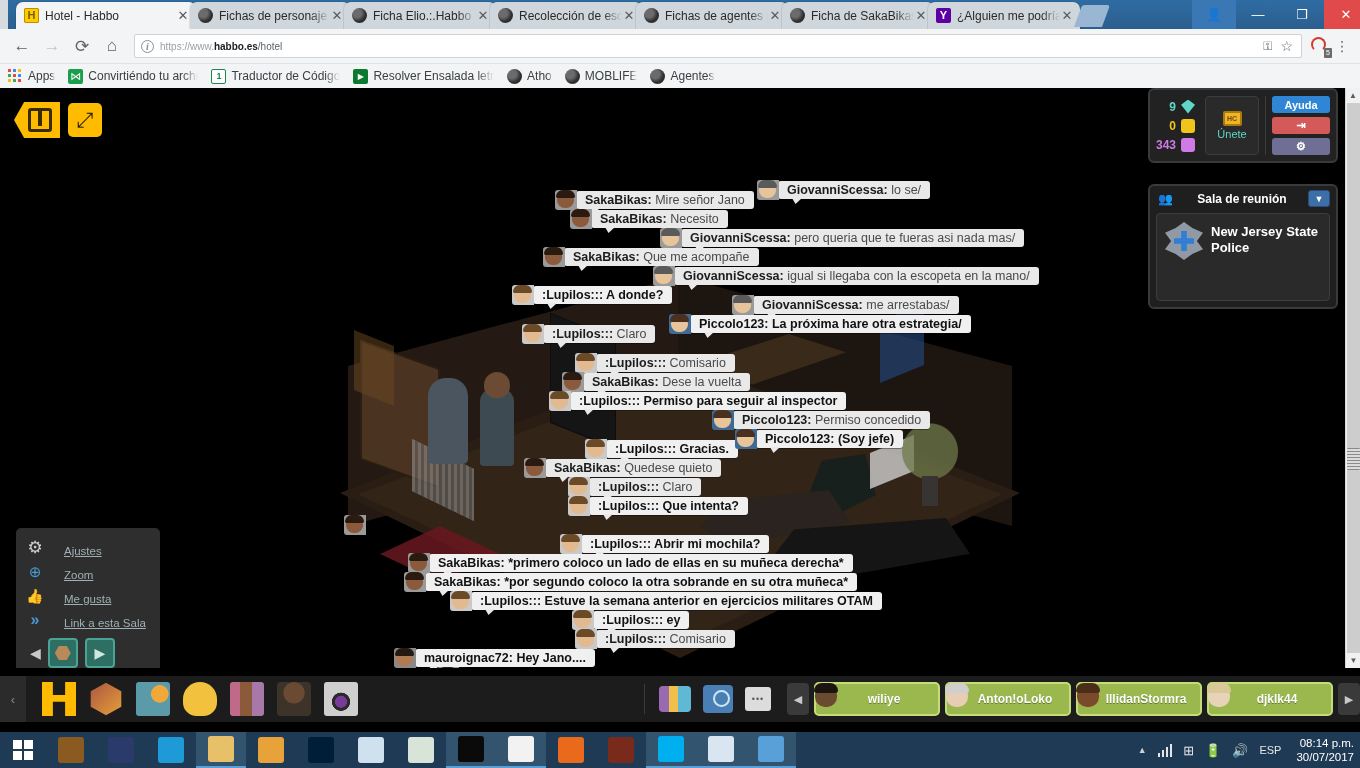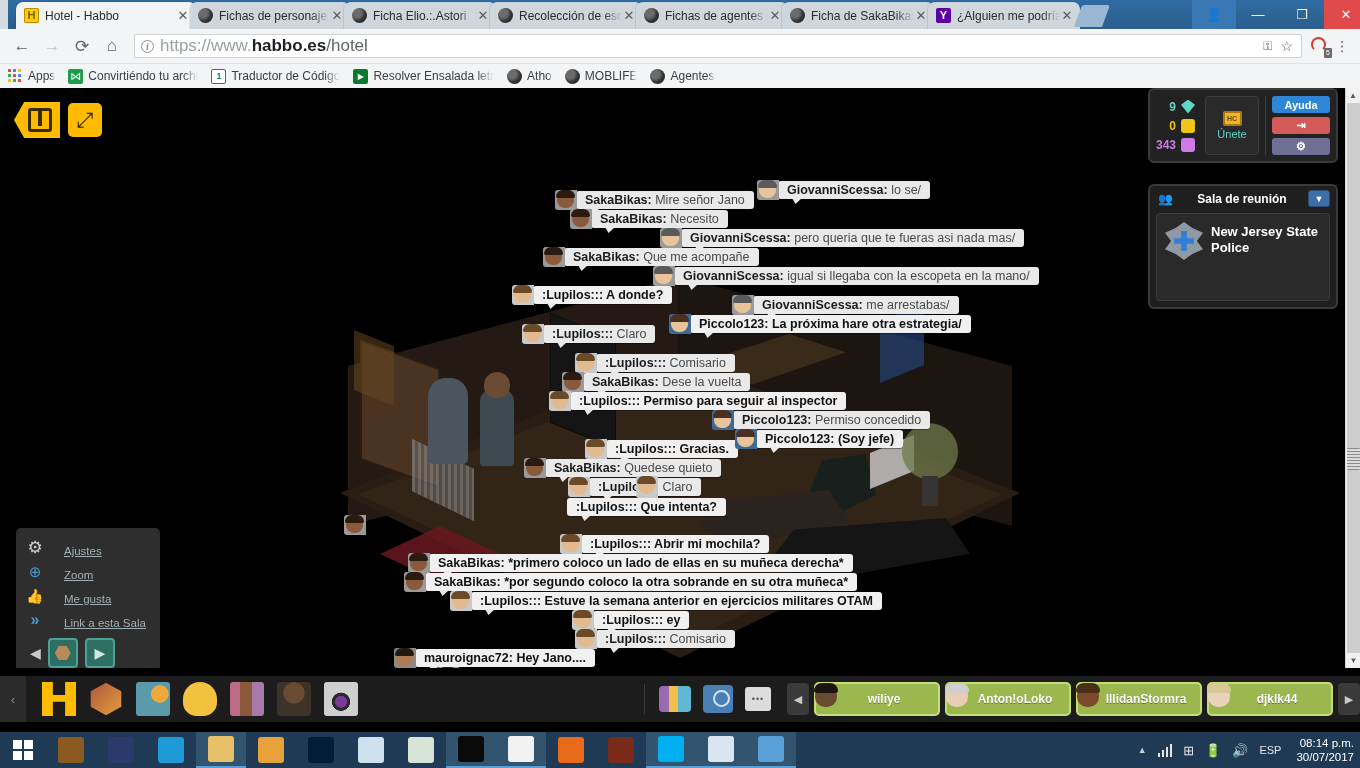--- a/index.html
+++ b/index.html
@@ -46,21 +46,21 @@
 
   .navbar { position:absolute; left:0; top:29px; width:1360px; height:34px; background:#f2f4f6;
       display:flex; align-items:center; padding:0 8px; gap:2px; }
   .navico { width:28px; height:28px; display:flex; align-items:center; justify-content:center;
       color:#5f6368; font-size:17px; border-radius:50%; }
   .navico.fwd { color:#c3c6c9; }
   .omnibox { flex:1 1 auto; height:24px; margin:0 6px; background:#fff; border:1px solid #cfd3d6;
       border-radius:2px; display:flex; align-items:center; padding:0 6px; gap:6px; }
   .omnibox .info { width:13px;height:13px;border:1.3px solid #8a8f94;border-radius:50%;
       color:#8a8f94;font:italic bold 10px "Liberation Serif",serif;text-align:center;line-height:11px;flex:0 0 13px;}
-  .url { font-size:17px; color:#9aa0a6; white-space:nowrap; }
+  .url { font-size:10px; color:#9aa0a6; white-space:nowrap; }
   .url b { color:#202124; font-weight:700; }
   .url i { font-style:normal; color:#5f6368; }
   .omni-right { margin-left:auto; display:flex; align-items:center; gap:8px; padding-right:2px; }
   .key-ico { color:#5f6368; font-size:12px; }
   .star-ico { color:#5f6368; font-size:14px; }
   .ublock { position:relative; width:20px;height:20px; }
   .ublock .ring { width:15px;height:15px;border:2.4px solid #d23b2e;border-radius:50%;
       border-bottom-color:transparent; position:absolute; left:1px; top:1px; }
   .ublock .badge { position:absolute; right:-2px; bottom:-2px; background:#6b6b6b; color:#fff;
       font-size:7px; line-height:8px; padding:1px 2px; border-radius:1px; }
@@ -317,21 +317,21 @@
             <span class="ttl">Hotel - Habbo</span>
             <span class="x">✕</span>
           </div>
           <div class="tab" style="left: 182px; width: 160px;">
             <span class="fav fav-dark"></span>
             <span class="ttl">Fichas de personaje</span>
             <span class="x">✕</span>
           </div>
           <div class="tab" style="left: 336px; width: 152px;">
             <span class="fav fav-dark"></span>
-            <span class="ttl">Ficha Elio.:.Astori</span>
+            <span class="ttl">Ficha Elio.:.Habbo</span>
             <span class="x">✕</span>
           </div>
           <div class="tab" style="left: 482px; width: 152px;">
             <span class="fav fav-dark"></span>
             <span class="ttl">Recolección de esc</span>
             <span class="x">✕</span>
           </div>
           <div class="tab" style="left: 628px; width: 152px;">
             <span class="fav fav-dark"></span>
             <span class="ttl">Fichas de agentes p</span>
@@ -572,21 +572,21 @@
             </span>
             <span class="body"><span class="nm">SakaBikas: </span><span class="tx">Quedese quieto</span></span>
           </div>
           <div class="bub" style="left: 568px; top: 389px;">
             <span class="head h-lup">
               <span class="face"></span>
               <span class="hair"></span>
             </span>
             <span class="body"><span class="nm">:Lupilos::: </span><span class="tx">Claro</span></span>
           </div>
-          <div class="bub hl" style="left: 568px; top: 388px; flex-direction: column;">
+          <div class="bub hl" style="left: 568px; top: 408px;">
             <span class="head h-lup">
               <span class="face"></span>
               <span class="hair"></span>
             </span>
             <span class="body"><span class="nm">:Lupilos::: </span><span class="tx">Que intenta?</span></span>
           </div>
           <div class="bub hl" style="left: 344px; top: 427px;">
             <span class="head h-saka">
               <span class="face"></span>
               <span class="hair"></span>

